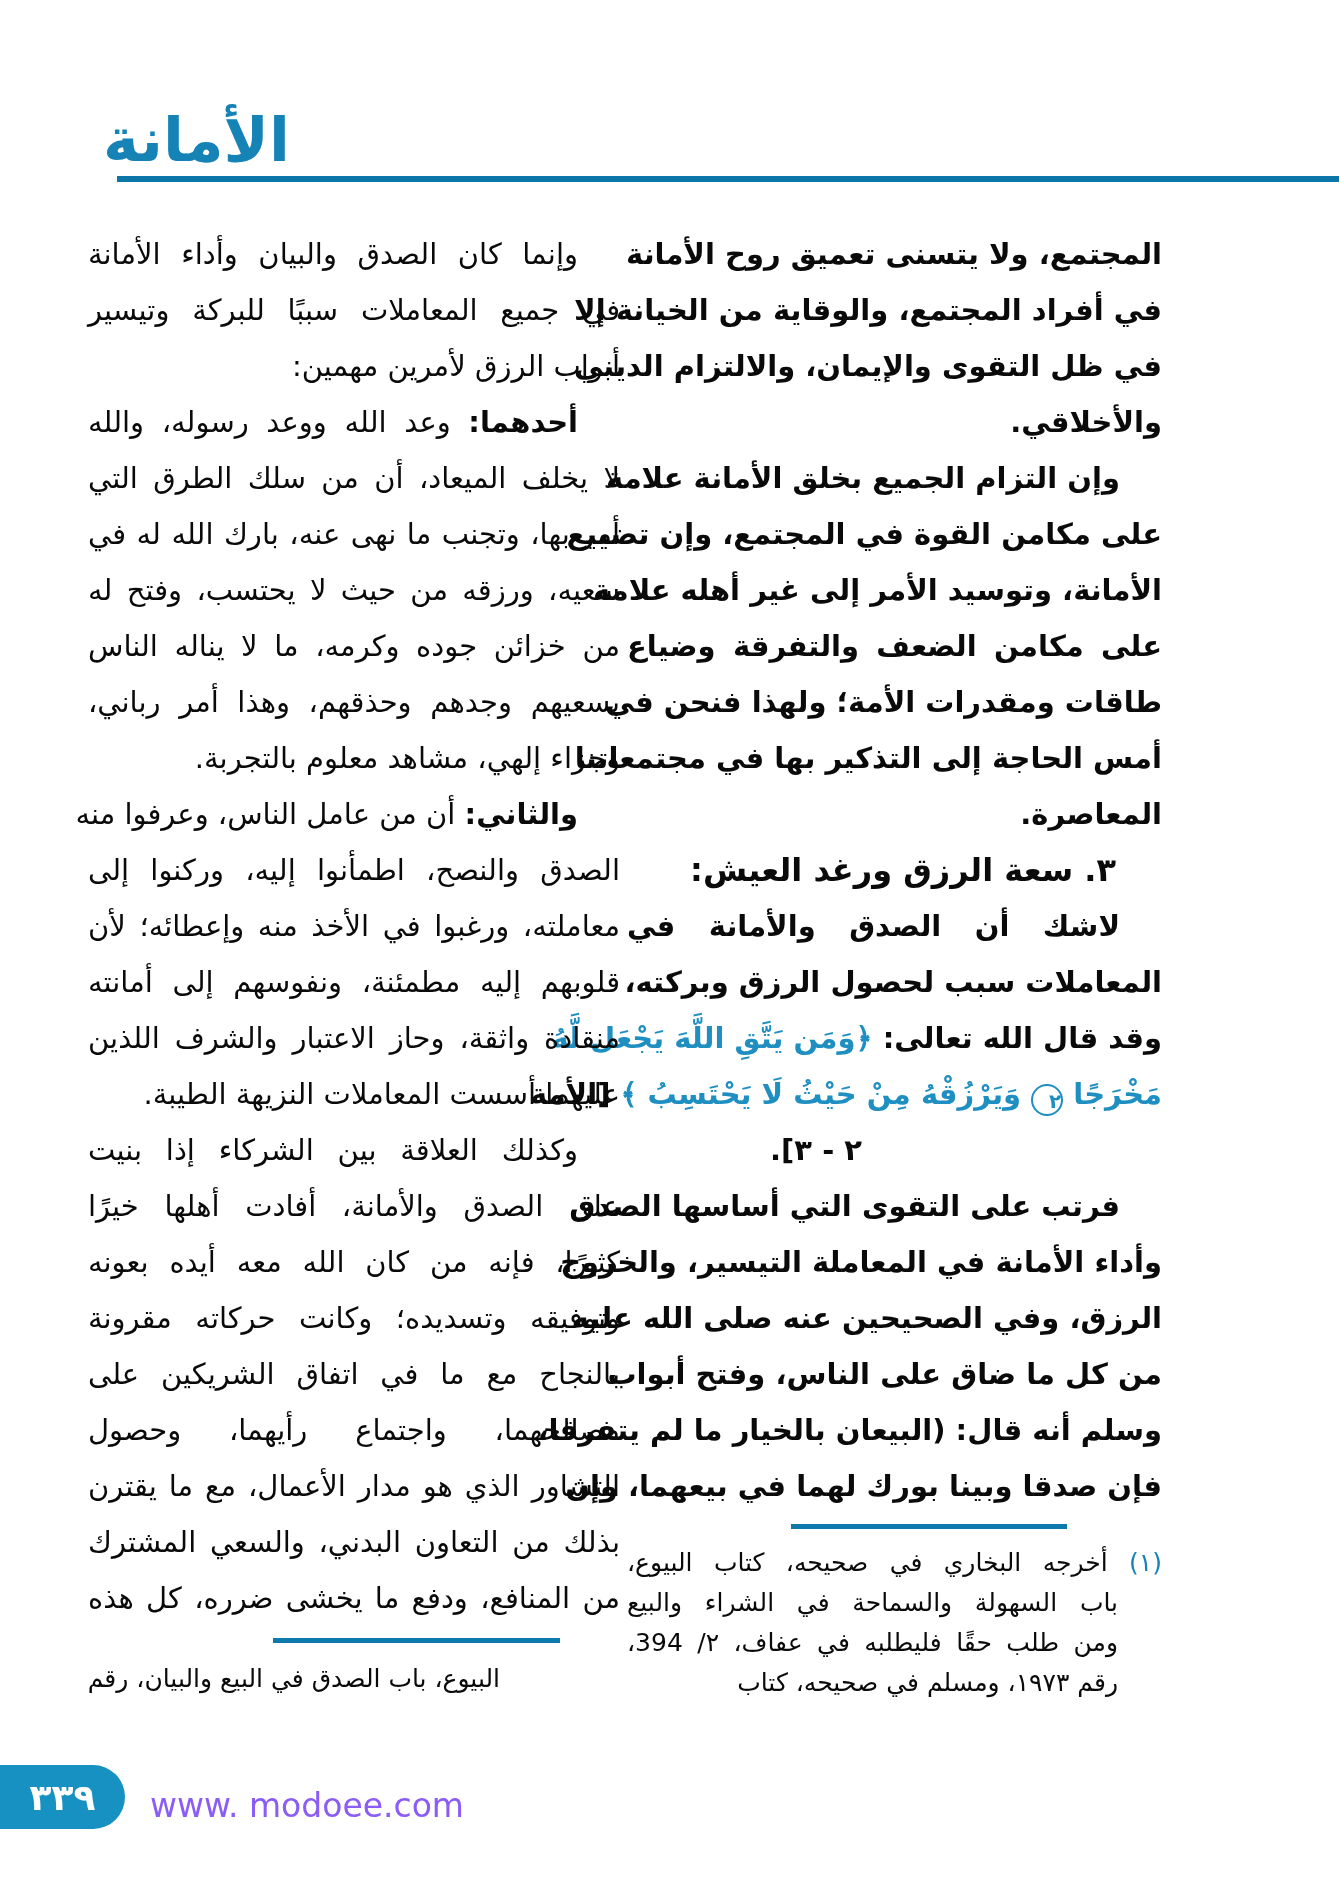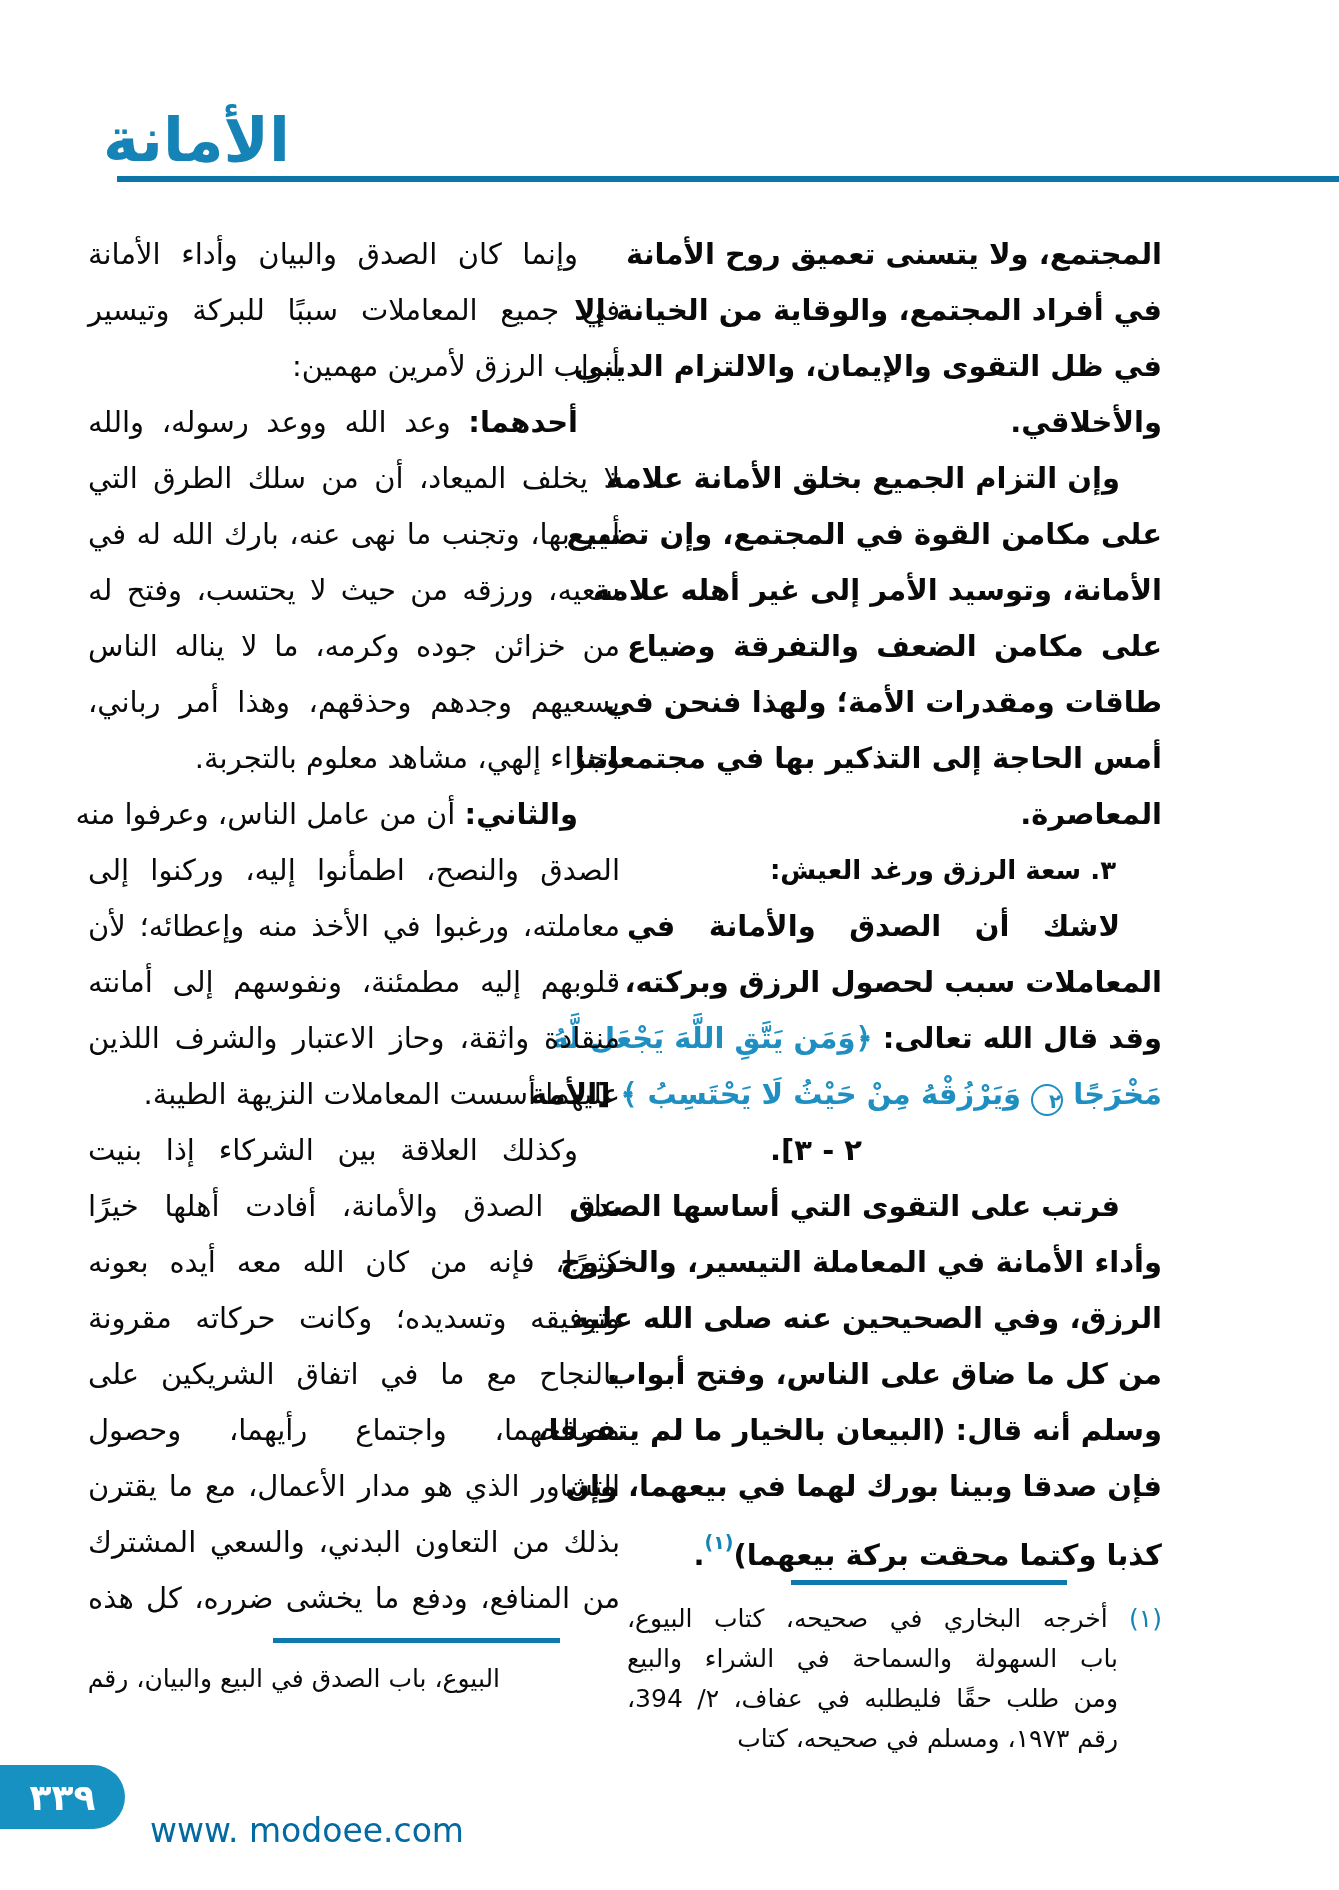--- a/index.html
+++ b/index.html
@@ -29,21 +29,21 @@
   .col-left{left:88px;width:532px;}
   .line{
     height:56px;line-height:56px;
     font-size:29px;
     text-align:justify;text-align-last:justify;
     white-space:nowrap;
   }
   .col-right .line{font-weight:bold;}
   .line.last{text-align-last:right;}
   .line.indent{padding-right:42px;}
-  .line.heading{text-align-last:right;padding-right:46px;font-size:26px;}
+  .line.heading{text-align-last:right;padding-right:46px;font-size:32px;}
   .line.ref{text-align-last:right;padding-right:300px;}
   .b{font-weight:bold;}
   .q{color:#1f8fc2;}
   .ayah{
     display:inline-block;width:32px;height:32px;line-height:30px;
     border:2px solid #1f8fc2;border-radius:50%;
     color:#1f8fc2;text-align:center;font-size:20px;
     vertical-align:-4px;box-sizing:border-box;font-weight:bold;
   }
   .sup{color:#1583b5;font-size:19px;vertical-align:16px;font-weight:bold;}
@@ -64,21 +64,21 @@
   
   .page-badge{
     position:absolute;left:0;top:1765px;width:125px;height:64px;
     background:#1791c1;border-radius:0 38px 38px 0;
     display:flex;align-items:center;justify-content:center;
   }
   .page-badge span{color:#ffffff;font-size:36px;font-weight:bold;}
   .site-url{
     position:absolute;left:150px;top:1786px;
     direction:ltr;text-align:right;
-    color:#0369a1;font-size:33px;margin-top:25px;
+    color:#8b5cf6;font-size:33px;
   }
 </style>
 </head>
 <body>
 
 <div class="page">
 
   <div class="chapter-title">الأمانة</div>
   <div class="header-rule"></div>
 
@@ -100,21 +100,20 @@
         <div class="line"><span>المعاملات سبب لحصول الرزق وبركته،</span></div>
         <div class="line"><span>وقد قال الله تعالى: </span><span class="q">﴿وَمَن يَتَّقِ اللَّهَ يَجْعَل لَّهُ</span></div>
         <div class="line"><span class="q">مَخْرَجًا </span><span class="ayah">٢</span><span class="q"> وَيَرْزُقْهُ مِنْ حَيْثُ لَا يَحْتَسِبُ ﴾</span><span> [الأمة</span></div>
         <div class="line ref"><span>٢ - ٣].</span></div>
         <div class="line indent"><span>فرتب على التقوى التي أساسها الصدق</span></div>
         <div class="line"><span>وأداء الأمانة في المعاملة التيسير، والخروج</span></div>
         <div class="line"><span>الرزق، وفي الصحيحين عنه صلى الله عليه</span></div>
         <div class="line"><span>من كل ما ضاق على الناس، وفتح أبواب</span></div>
         <div class="line"><span>وسلم أنه قال: (البيعان بالخيار ما لم يتفرقا،</span></div>
         <div class="line"><span>فإن صدقا وبينا بورك لهما في بيعهما، وإن</span></div>
-        <div class="line last"><span>كذبا وكتما محقت بركة بيعهما)</span><span class="sup">(١)</span><span>.</span></div>
       </div>
     <div class="fn-sep"></div>
     <div id="col-right-fn">
         <div class="line fn"><span class="m">(١)</span><span> أخرجه البخاري في صحيحه، كتاب البيوع،</span></div>
         <div class="line fn cont"><span>باب السهولة والسماحة في الشراء والبيع</span></div>
         <div class="line fn cont"><span>ومن طلب حقًا فليطلبه في عفاف، ٢/ 394،</span></div>
         <div class="line fn cont fnlast"><span>رقم ١٩٧٣، ومسلم في صحيحه، كتاب</span></div>
       </div>
   </section>
 

